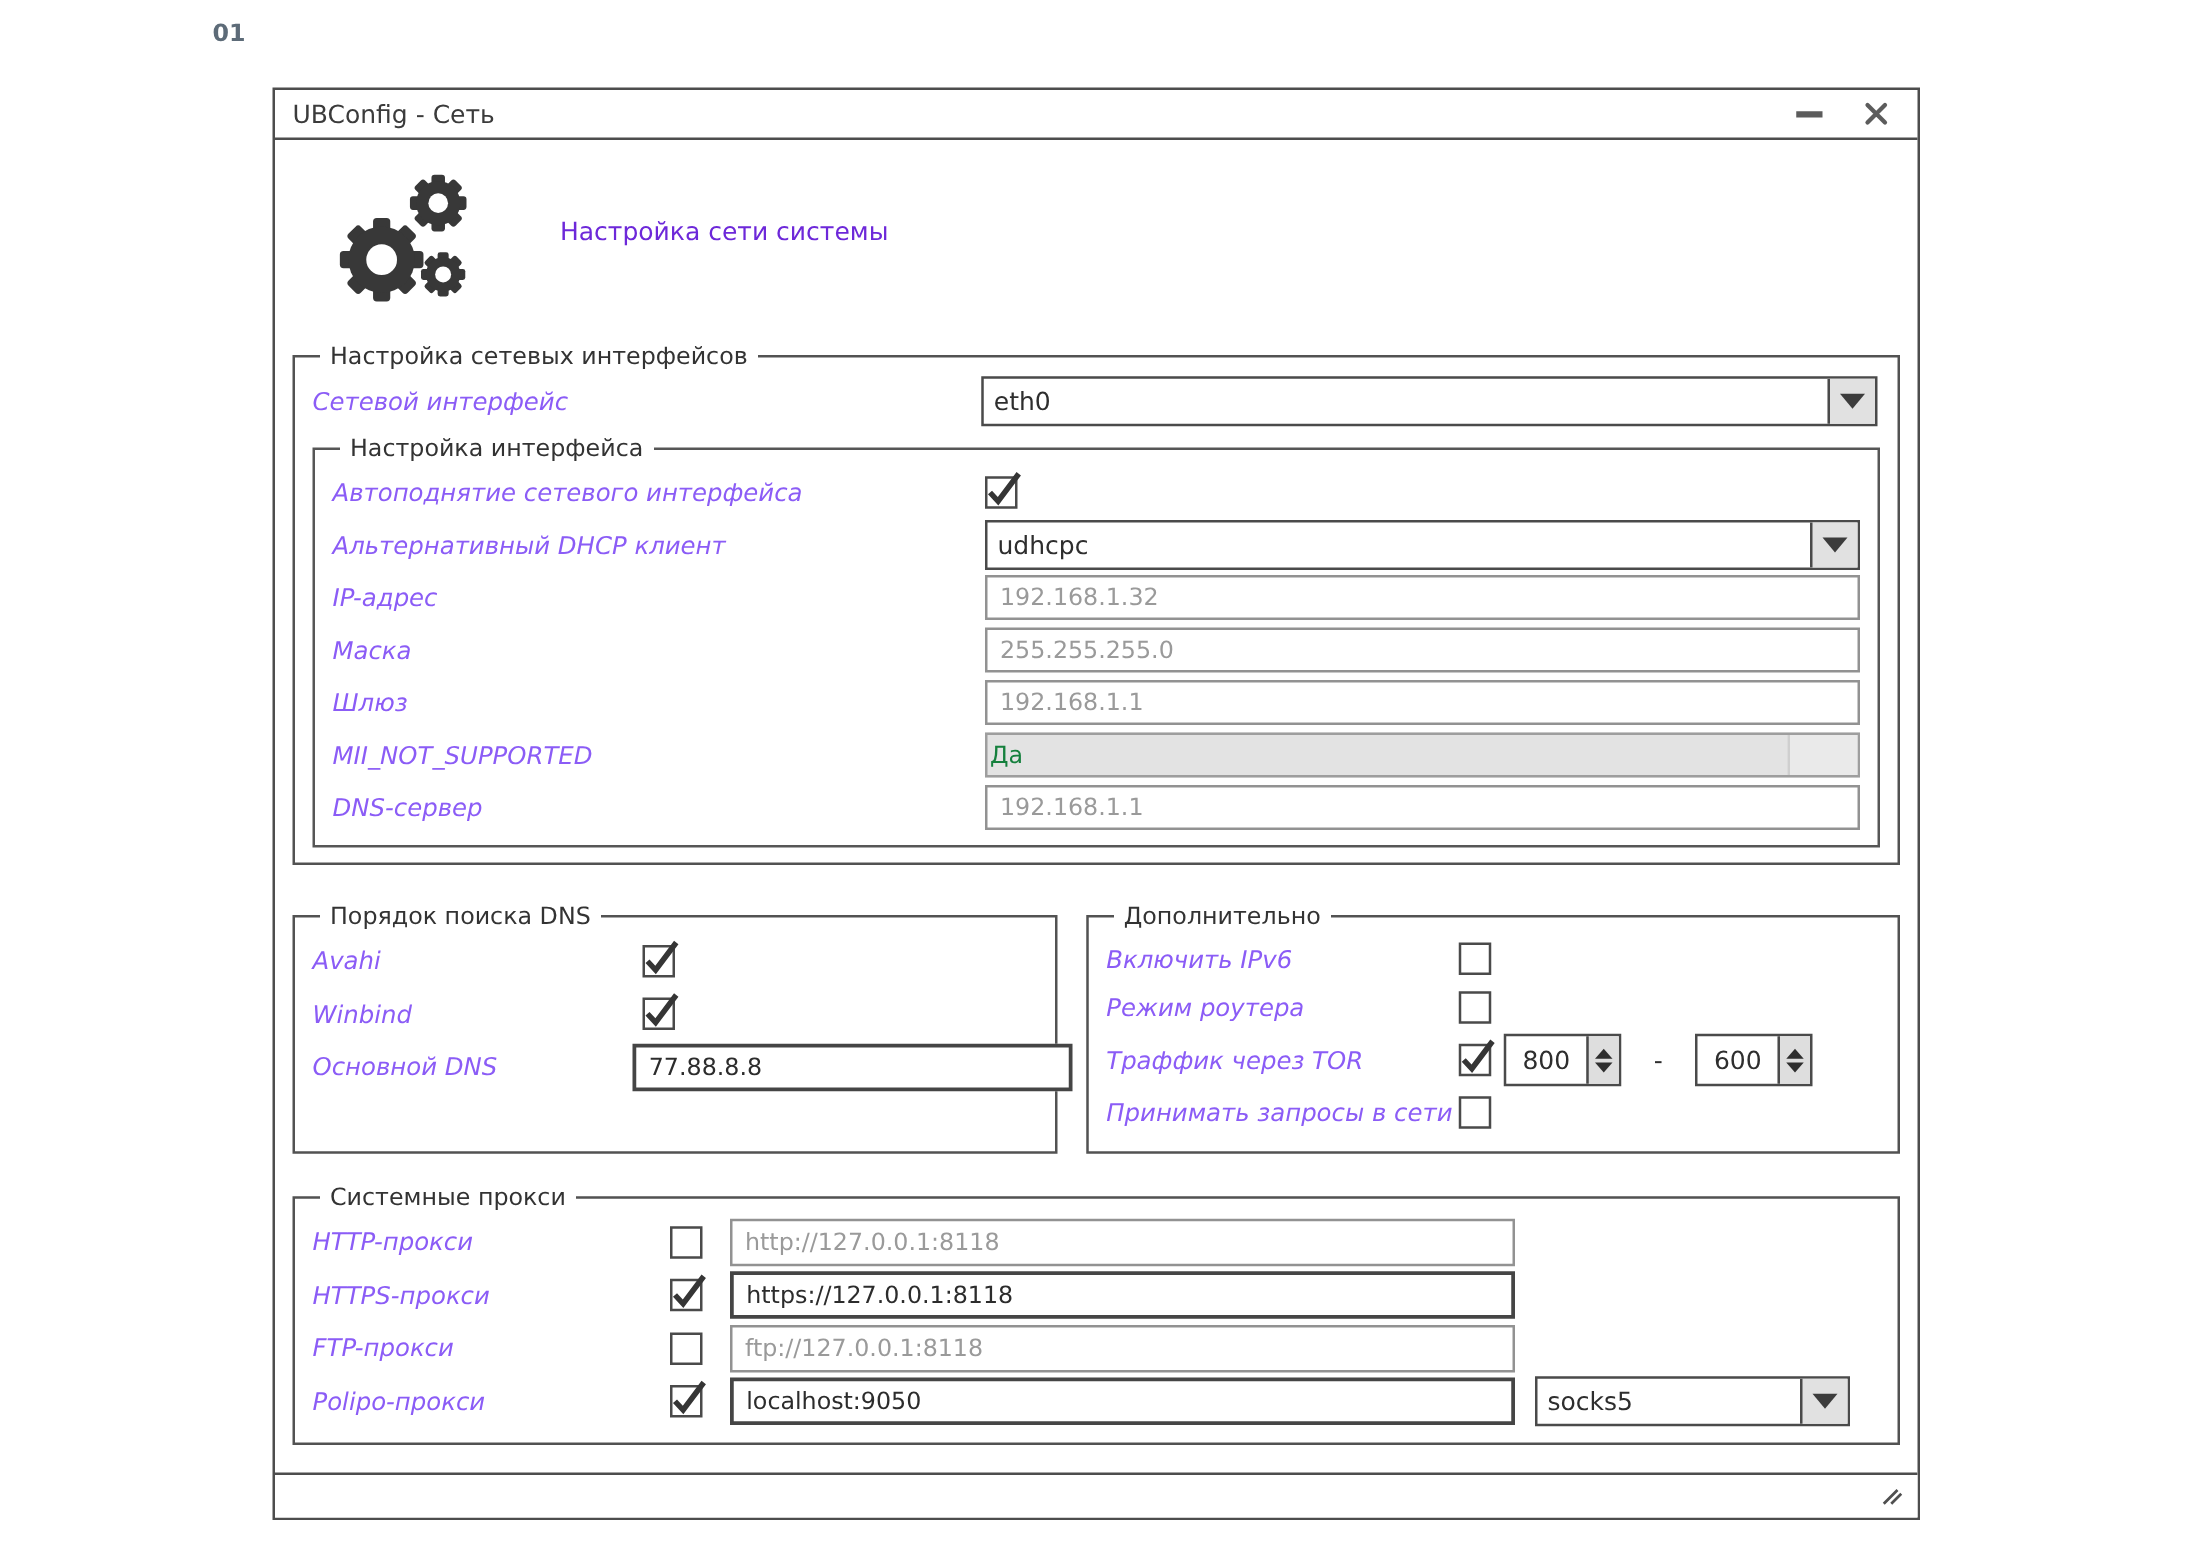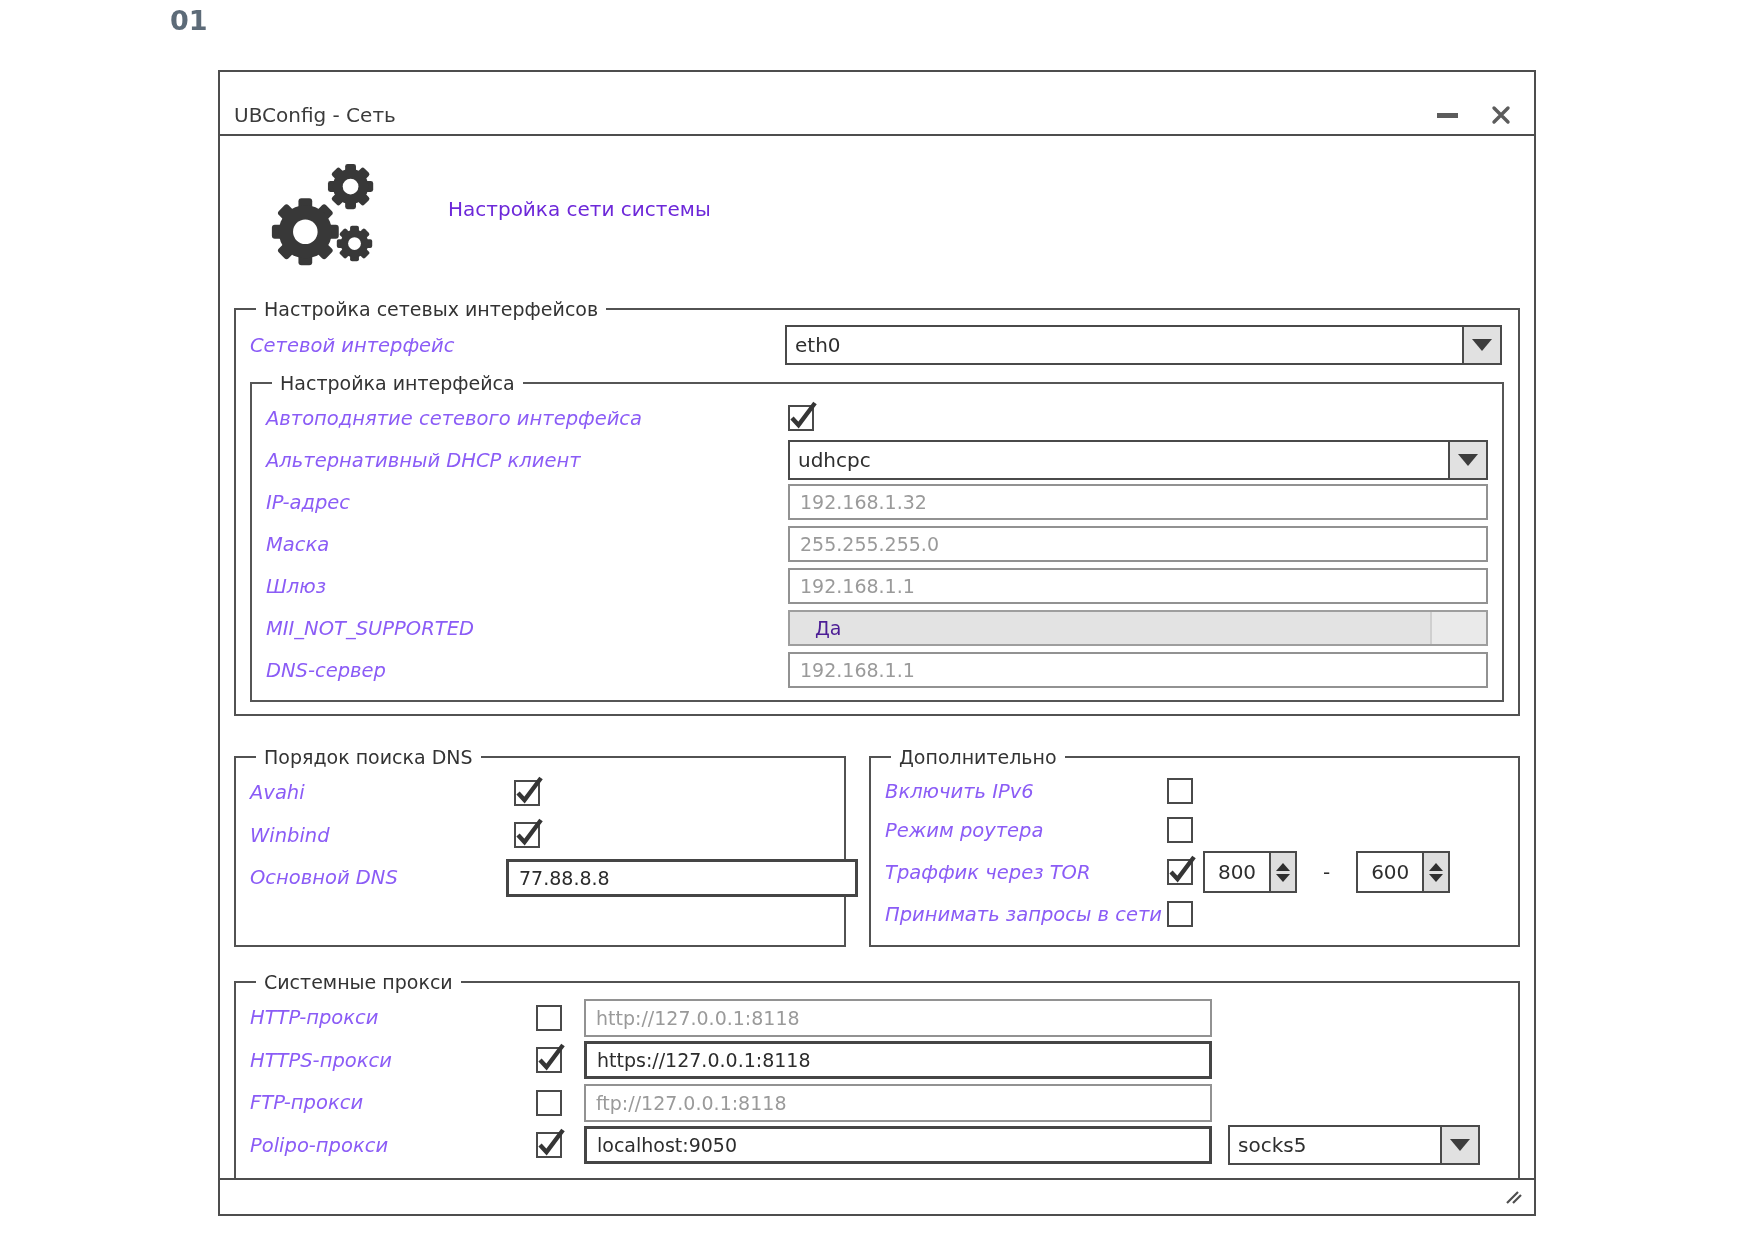--- a/index.html
+++ b/index.html
@@ -1,23 +1,23 @@
 <!DOCTYPE html>
 <html><head>
 <meta charset="utf-8">
 <style>
   * { box-sizing: border-box; margin: 0; padding: 0; }
   html,body { width:1753px; height:1240px; background:#ffffff; overflow:hidden;
     font-family:"DejaVu Sans", sans-serif; color:#333; }
-  .fig-label { position:absolute; left:170px; top:5px; font-size:27px; font-weight:bold; color:#5d6b78; }
+  .fig-label { position:absolute; left:170px; top:16px; font-size:19px; font-weight:bold; color:#5d6b78; }
 
   .window { position:absolute; left:218px; top:70px; width:1318px; height:1146px;
     background:#fff; border:2px solid #4d4d4d; }
 
-  .titlebar { height:40px; border-bottom:2px solid #4d4d4d; display:flex; align-items:center; padding:0 14px;margin-top:24px; }
+  .titlebar { height:40px; border-bottom:2px solid #4d4d4d; display:flex; align-items:center; padding:0 14px; }
   .title { font-size:20px; color:#3b3b3b; }
   .win-controls { margin-left:auto; display:flex; align-items:center; gap:28px; padding-right:6px; }
   .win-btn { width:26px; height:26px; display:flex; align-items:center; justify-content:center; cursor:pointer; }
   .min-dash { width:21px; height:5px; background:#5c5c5c; }
 
   .header { display:flex; align-items:center; height:162px; padding-left:44px; }
   .caption { font-size:20px; color:#6d28d9; margin-left:62px; position:relative; top:-8px; }
 
   fieldset { border:2px solid #525252; margin:0 14px; padding:2px 14px 10px; min-inline-size:0; }
   legend { font-size:19px; color:#333; padding:0 8px; margin-left:6px; }
@@ -36,21 +36,21 @@
 
   .tfield { height:36px; border:2px solid #929292; font-size:19px; color:#9a9a9a;
     padding:0 10px; width:100%; font-family:inherit; background:#fff; outline:none; }
   .tfield.dark { border:3px solid #454545; color:#2c2c2c; }
 
   .cb { position:relative; width:26px; height:26px; border:2.5px solid #4a4a4a; background:#fff; cursor:pointer; display:inline-block; flex:none; }
   .cb .tick { display:none; position:absolute; left:-2px; top:-2px; width:25px; height:25px; overflow:visible; }
   .cb.checked .tick { display:block; }
 
   .mii { height:36px; background:#e3e3e3; border:2px solid #9e9e9e; display:flex; }
-  .mii-val { flex:1; display:flex; align-items:center; padding:0 25px; font-size:19px; color:#4c1d95; }
+  .mii-val { flex:1; display:flex; align-items:center; padding:0 2px; font-size:19px; color:#15803d; }
   .mii-btn { width:56px; background:#eaeaea; border-left:2px solid #cfcfcf; }
 
   .mid { display:flex; gap:23px; margin:30px 14px 0; align-items:stretch; }
   fieldset.dns { flex:none; width:612px; margin:0; }
   fieldset.extra { flex:1; margin:0; }
   .drow { display:grid; grid-template-columns:250px 1fr; align-items:center; min-height:40px; margin:2.5px 0; }
   .drow .cb { margin-left:14px; }
   .dns .tfield { width:352px; height:38px; margin-left:6px; }
 
   .erow { display:flex; align-items:center; min-height:36px; margin:3px 0; }

